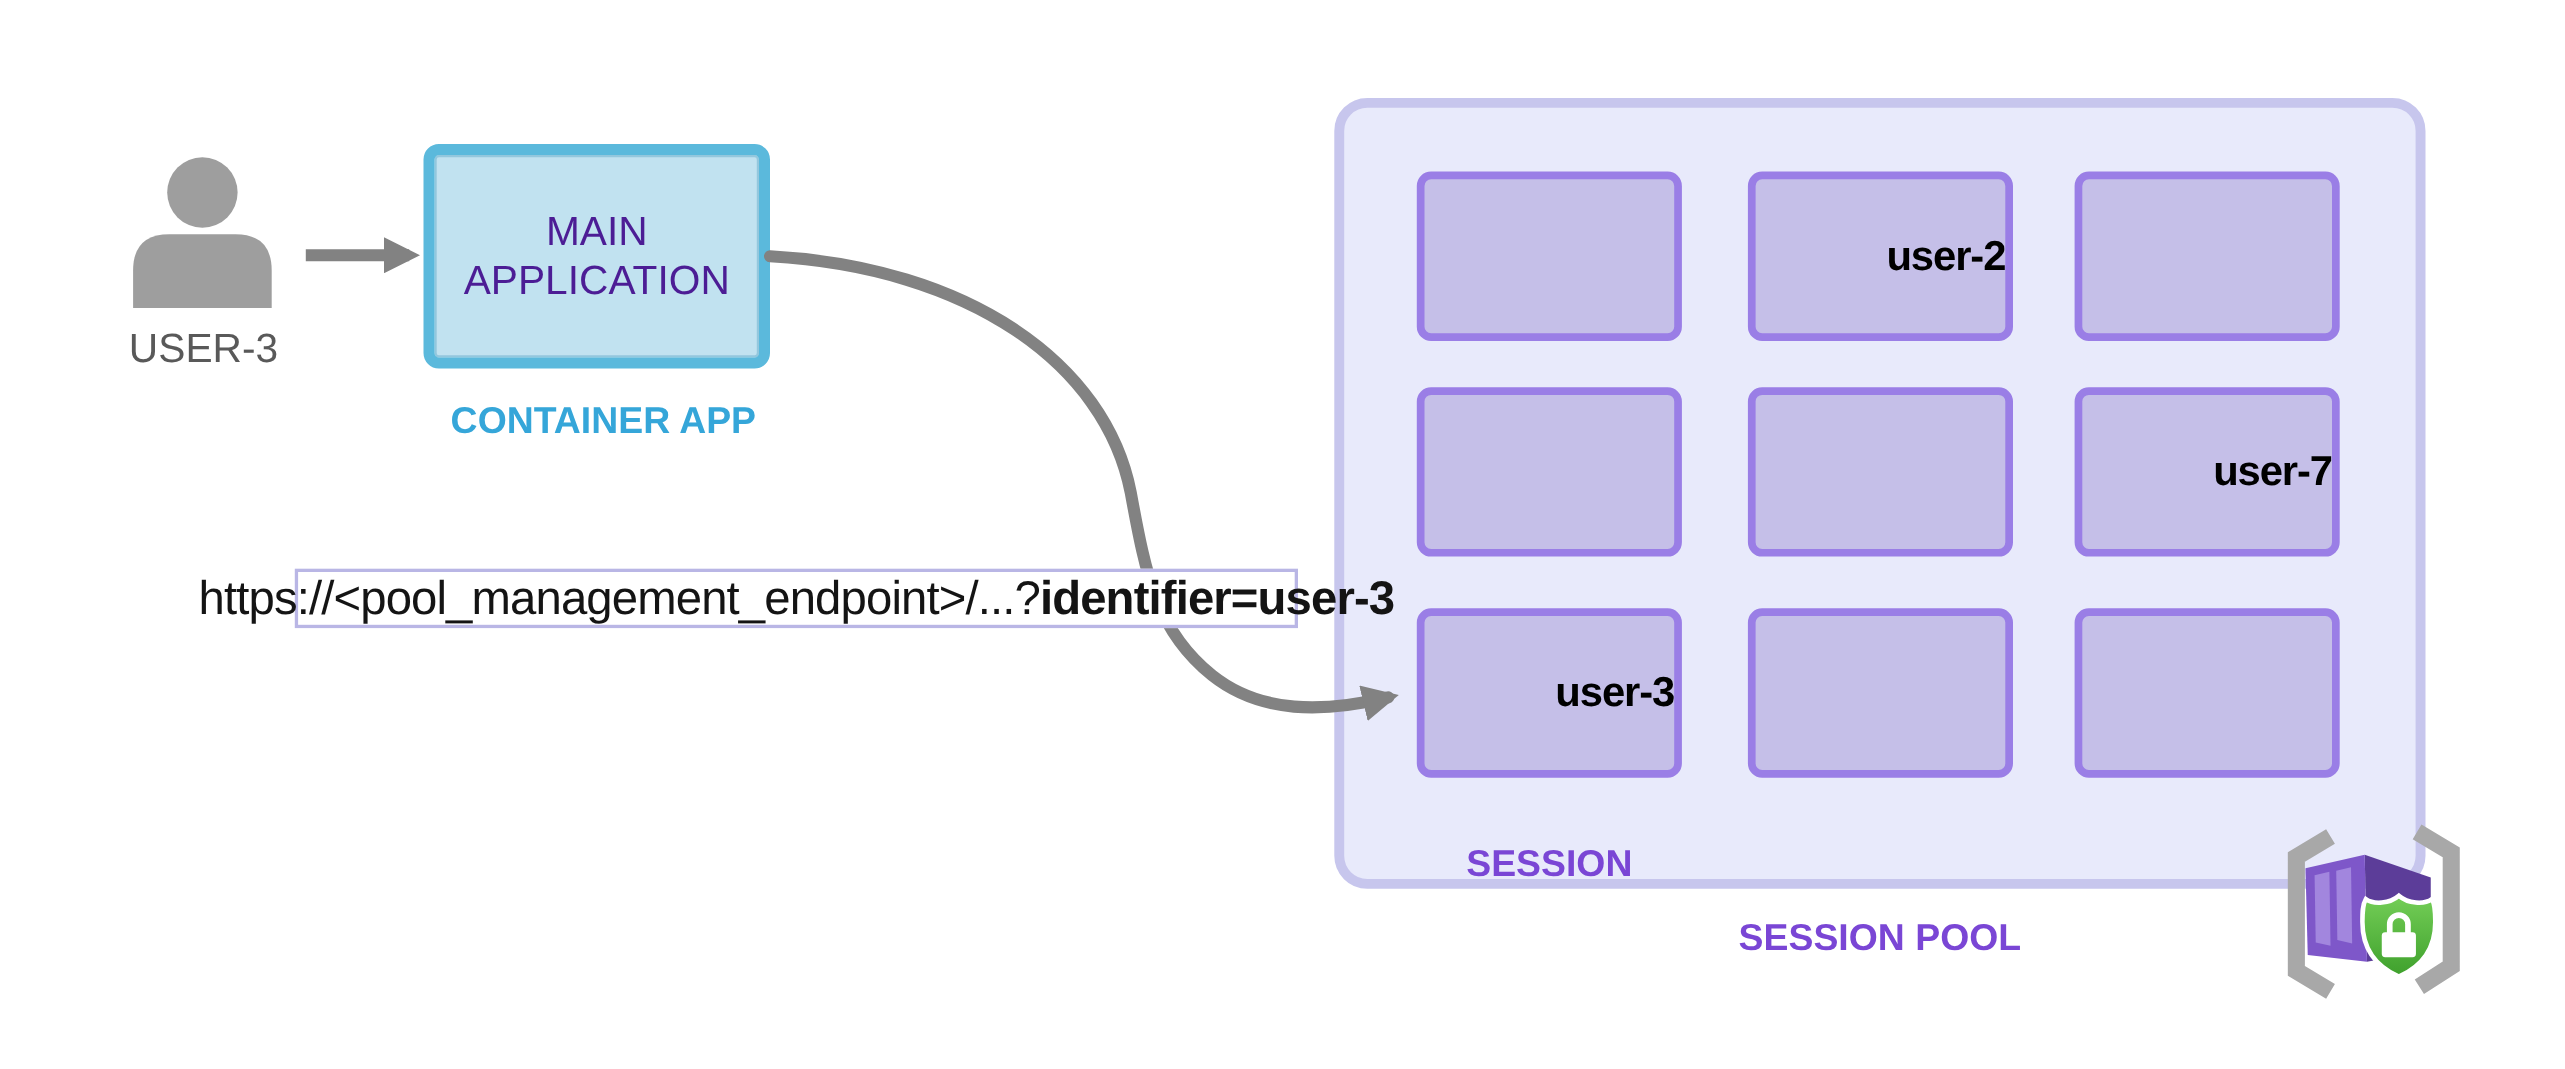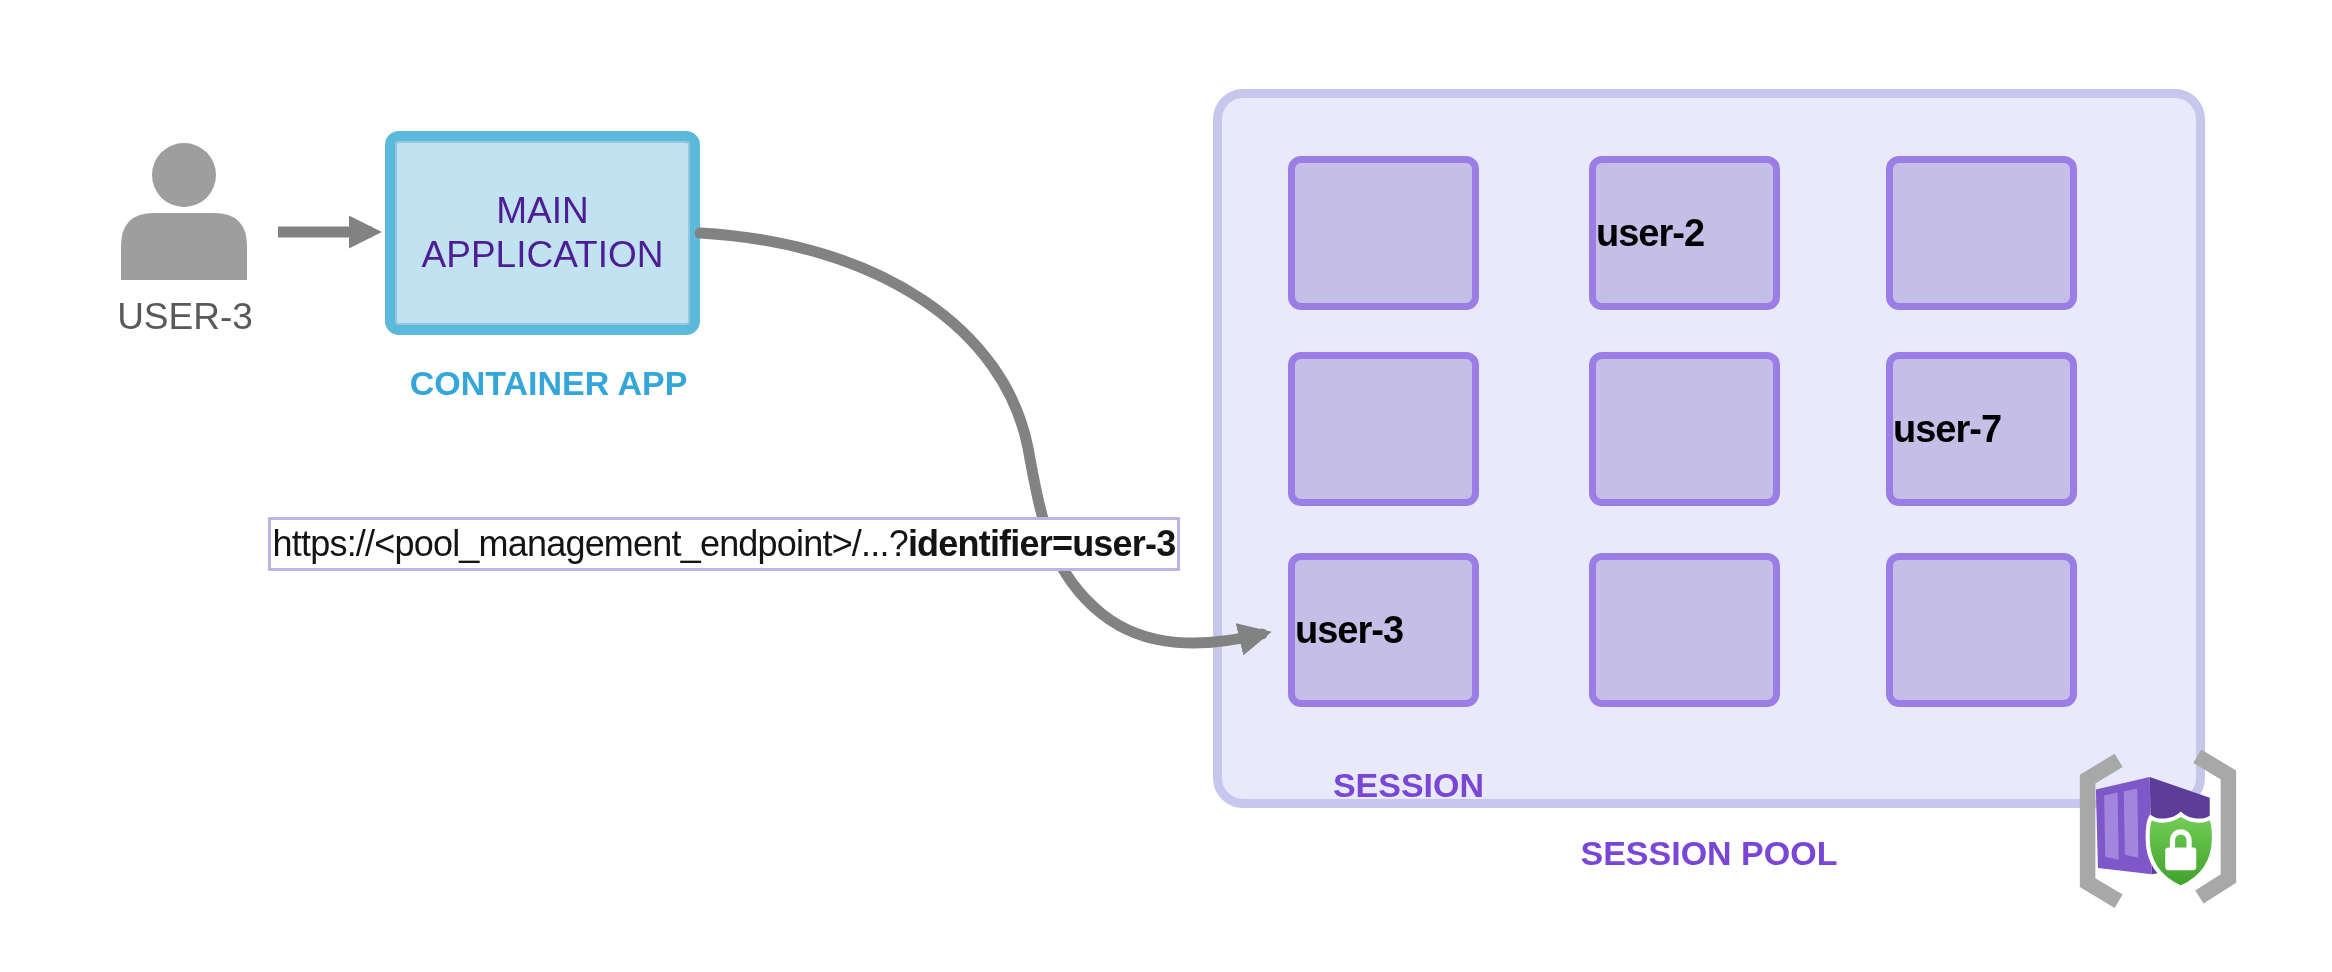--- a/index.html
+++ b/index.html
@@ -39,32 +39,32 @@
     text-align:center;font-size:34px;font-weight:600;color:#35a6d9;
   }
 
   
   .url-box{
     left:268px;top:517px;width:912px;height:54px;
     background:#ffffff;border:3px solid #b9b6e5;
     display:flex;align-items:center;justify-content:center;
     white-space:nowrap;z-index:5;
   }
-  .url-text{font-size:36px;color:#141414;letter-spacing:-0.8px;}
+  .url-text{font-size:43px;color:#141414;letter-spacing:-0.8px;}
   .url-text .bold{font-weight:700;}
 
   
   .pool{
     left:1213px;top:89px;width:992px;height:719px;
     background:#e8eafb;border:9px solid #c7c6ed;border-radius:30px;
   }
   .s-box{
-    width:191px;height:154px;
+    width:241px;height:154px;
     background:#c5bfe8;border:7px solid #9a7ee6;border-radius:13px;
-    display:flex;align-items:center;justify-content:flex-start;
+    display:flex;align-items:center;justify-content:flex-end;
     z-index:2;
   }
   .s-box span{font-size:38px;font-weight:700;color:#000000;letter-spacing:-1px;}
   .c1{left:1288px;} .c2{left:1589px;} .c3{left:1886px;}
   .r1{top:156px;}  .r2{top:352px;}  .r3{top:553px;}
   .session-caption{
     left:1288px;top:722px;width:241px;
     text-align:center;font-size:34px;font-weight:600;color:#7a46d5;
     z-index:2;
     margin-top:44px;

